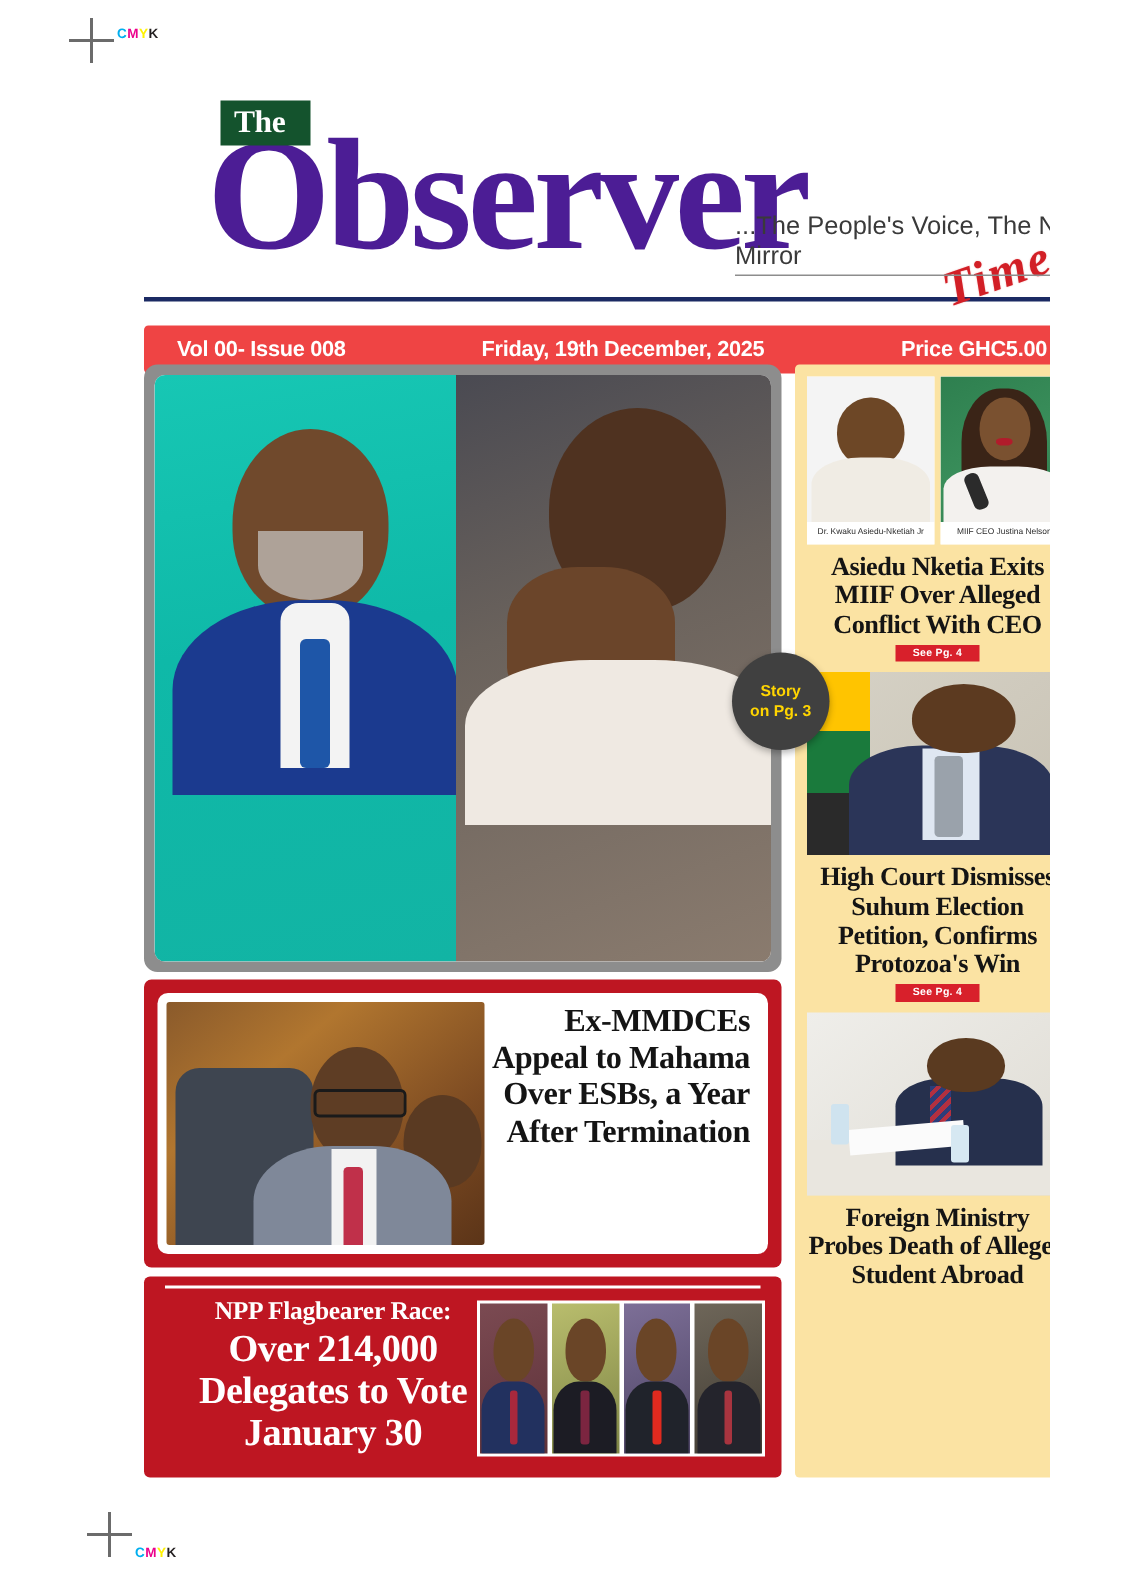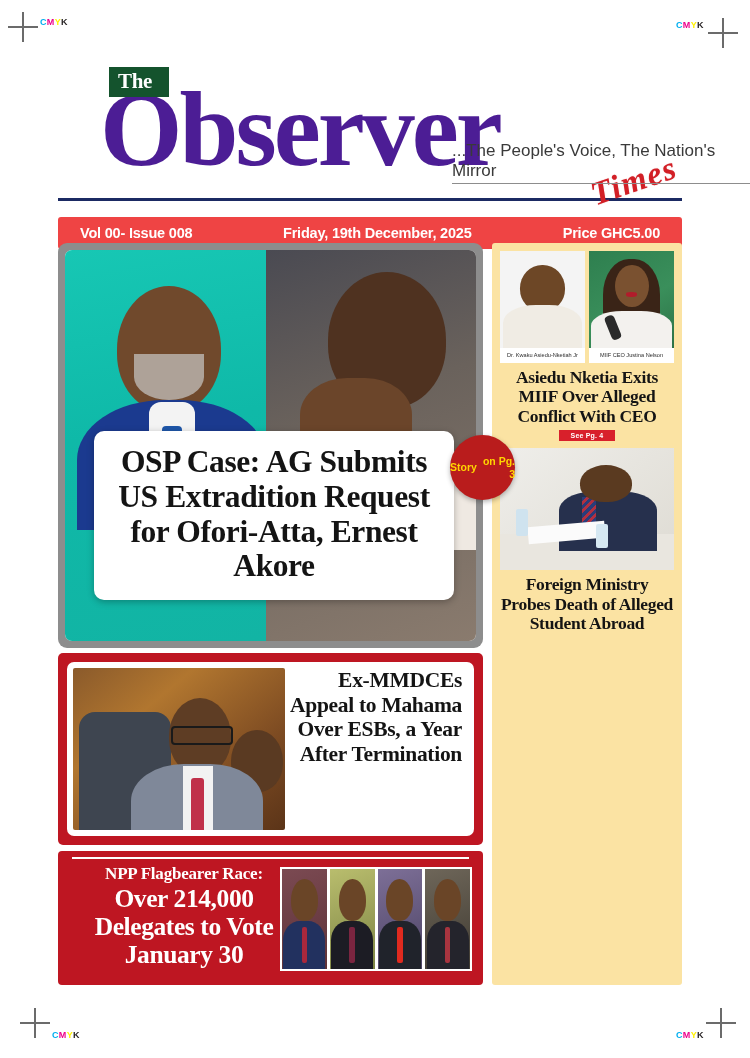--- a/index.html
+++ b/index.html
@@ -7,24 +7,25 @@
     margin: 0;
     padding: 0;
     background: #ffffff;
   }
   body {
     font-family: "Liberation Serif", serif;
     -webkit-font-smoothing: antialiased;
   }
   .page {
     position: relative;
-    width: 750px;
+    width: 662px;
     height: 1058px;
     background: #ffffff;
     overflow: hidden;
+    margin-left: 38px;
   }
 
   
   .regmark {
     position: absolute;
     width: 30px;
     height: 30px;
   }
   .regmark::before, .regmark::after {
     content: "";
@@ -205,31 +206,31 @@
     line-height: 1.105;
     color: #141414;
     text-align: center;
     letter-spacing: -0.4px;
   }
   .story-badge {
     position: absolute;
     left: 392px; top: 192px;
     width: 65px; height: 65px;
     border-radius: 50%;
-    background: #b91c1c;
+    background: #404040;
     color: #FFD500;
     font-family: "Liberation Sans", sans-serif;
     font-weight: bold;
     font-size: 10.5px;
     line-height: 1.2;
     display: flex;
-    flex-direction: row;
+    flex-direction: column;
     align-items: center;
     justify-content: center;
-    text-align: right;
+    text-align: center;
     z-index: 8;
     box-shadow: 0 2px 5px rgba(0,0,0,.3);
   }
 
   
   .second-block {
     position: absolute;
     left: 0; top: 410px;
     width: 425px; height: 192px;
     background: #BE1622;
@@ -491,23 +492,20 @@
           <div class="l-shirt" style="position:absolute;"></div>
           <div class="l-tie" style="position:absolute;"></div>
         </div>
         <div class="ph-right">
           <div class="fig-head r-head"></div>
           <div class="r-hands" style="position:absolute;"></div>
           <div class="fig-body r-body"></div>
         </div>
       </div>
 
-      <div class="lead-headline">
-        <h1>OSP Case: AG Submits US Extradition Request for Ofori-Atta, Ernest Akore</h1>
-      </div>
 
       <div class="story-badge">
         <span>Story</span>
         <span>on Pg. 3</span>
       </div>
     </div>
 
     <div class="second-block">
       <div class="second-inner">
         <div class="second-photo">
@@ -576,20 +574,31 @@
             <div class="d2-body"></div>
             <div class="d2-mic"></div>
           </div>
           <div class="duo-caption">MIIF CEO Justina Nelson</div>
         </div>
       </div>
       <h3 class="side-headline">Asiedu Nketia Exits MIIF Over Alleged Conflict With CEO</h3>
       <span class="see-pg">See Pg. 4</span>
     </div>
 
+    <div class="side-story">
+      <div class="side-photo-single sp2">
+        <div class="flag-strip"></div>
+        <div class="p2-suit"></div>
+        <div class="p2-shirt"></div>
+        <div class="p2-tie"></div>
+        <div class="p2-head"></div>
+      </div>
+      <h3 class="side-headline">High Court Dismisses Suhum Election Petition, Confirms Protozoa's Win</h3>
+      <span class="see-pg">See Pg. 4</span>
+    </div>
 
     <div class="side-story">
       <div class="side-photo-single sp3">
         <div class="p3-table"></div>
         <div class="p3-suit"></div>
         <div class="p3-tie"></div>
         <div class="p3-head"></div>
         <div class="p3-paper"></div>
         <div class="p3-bottle"></div>
         <div class="p3-bottle2"></div>

